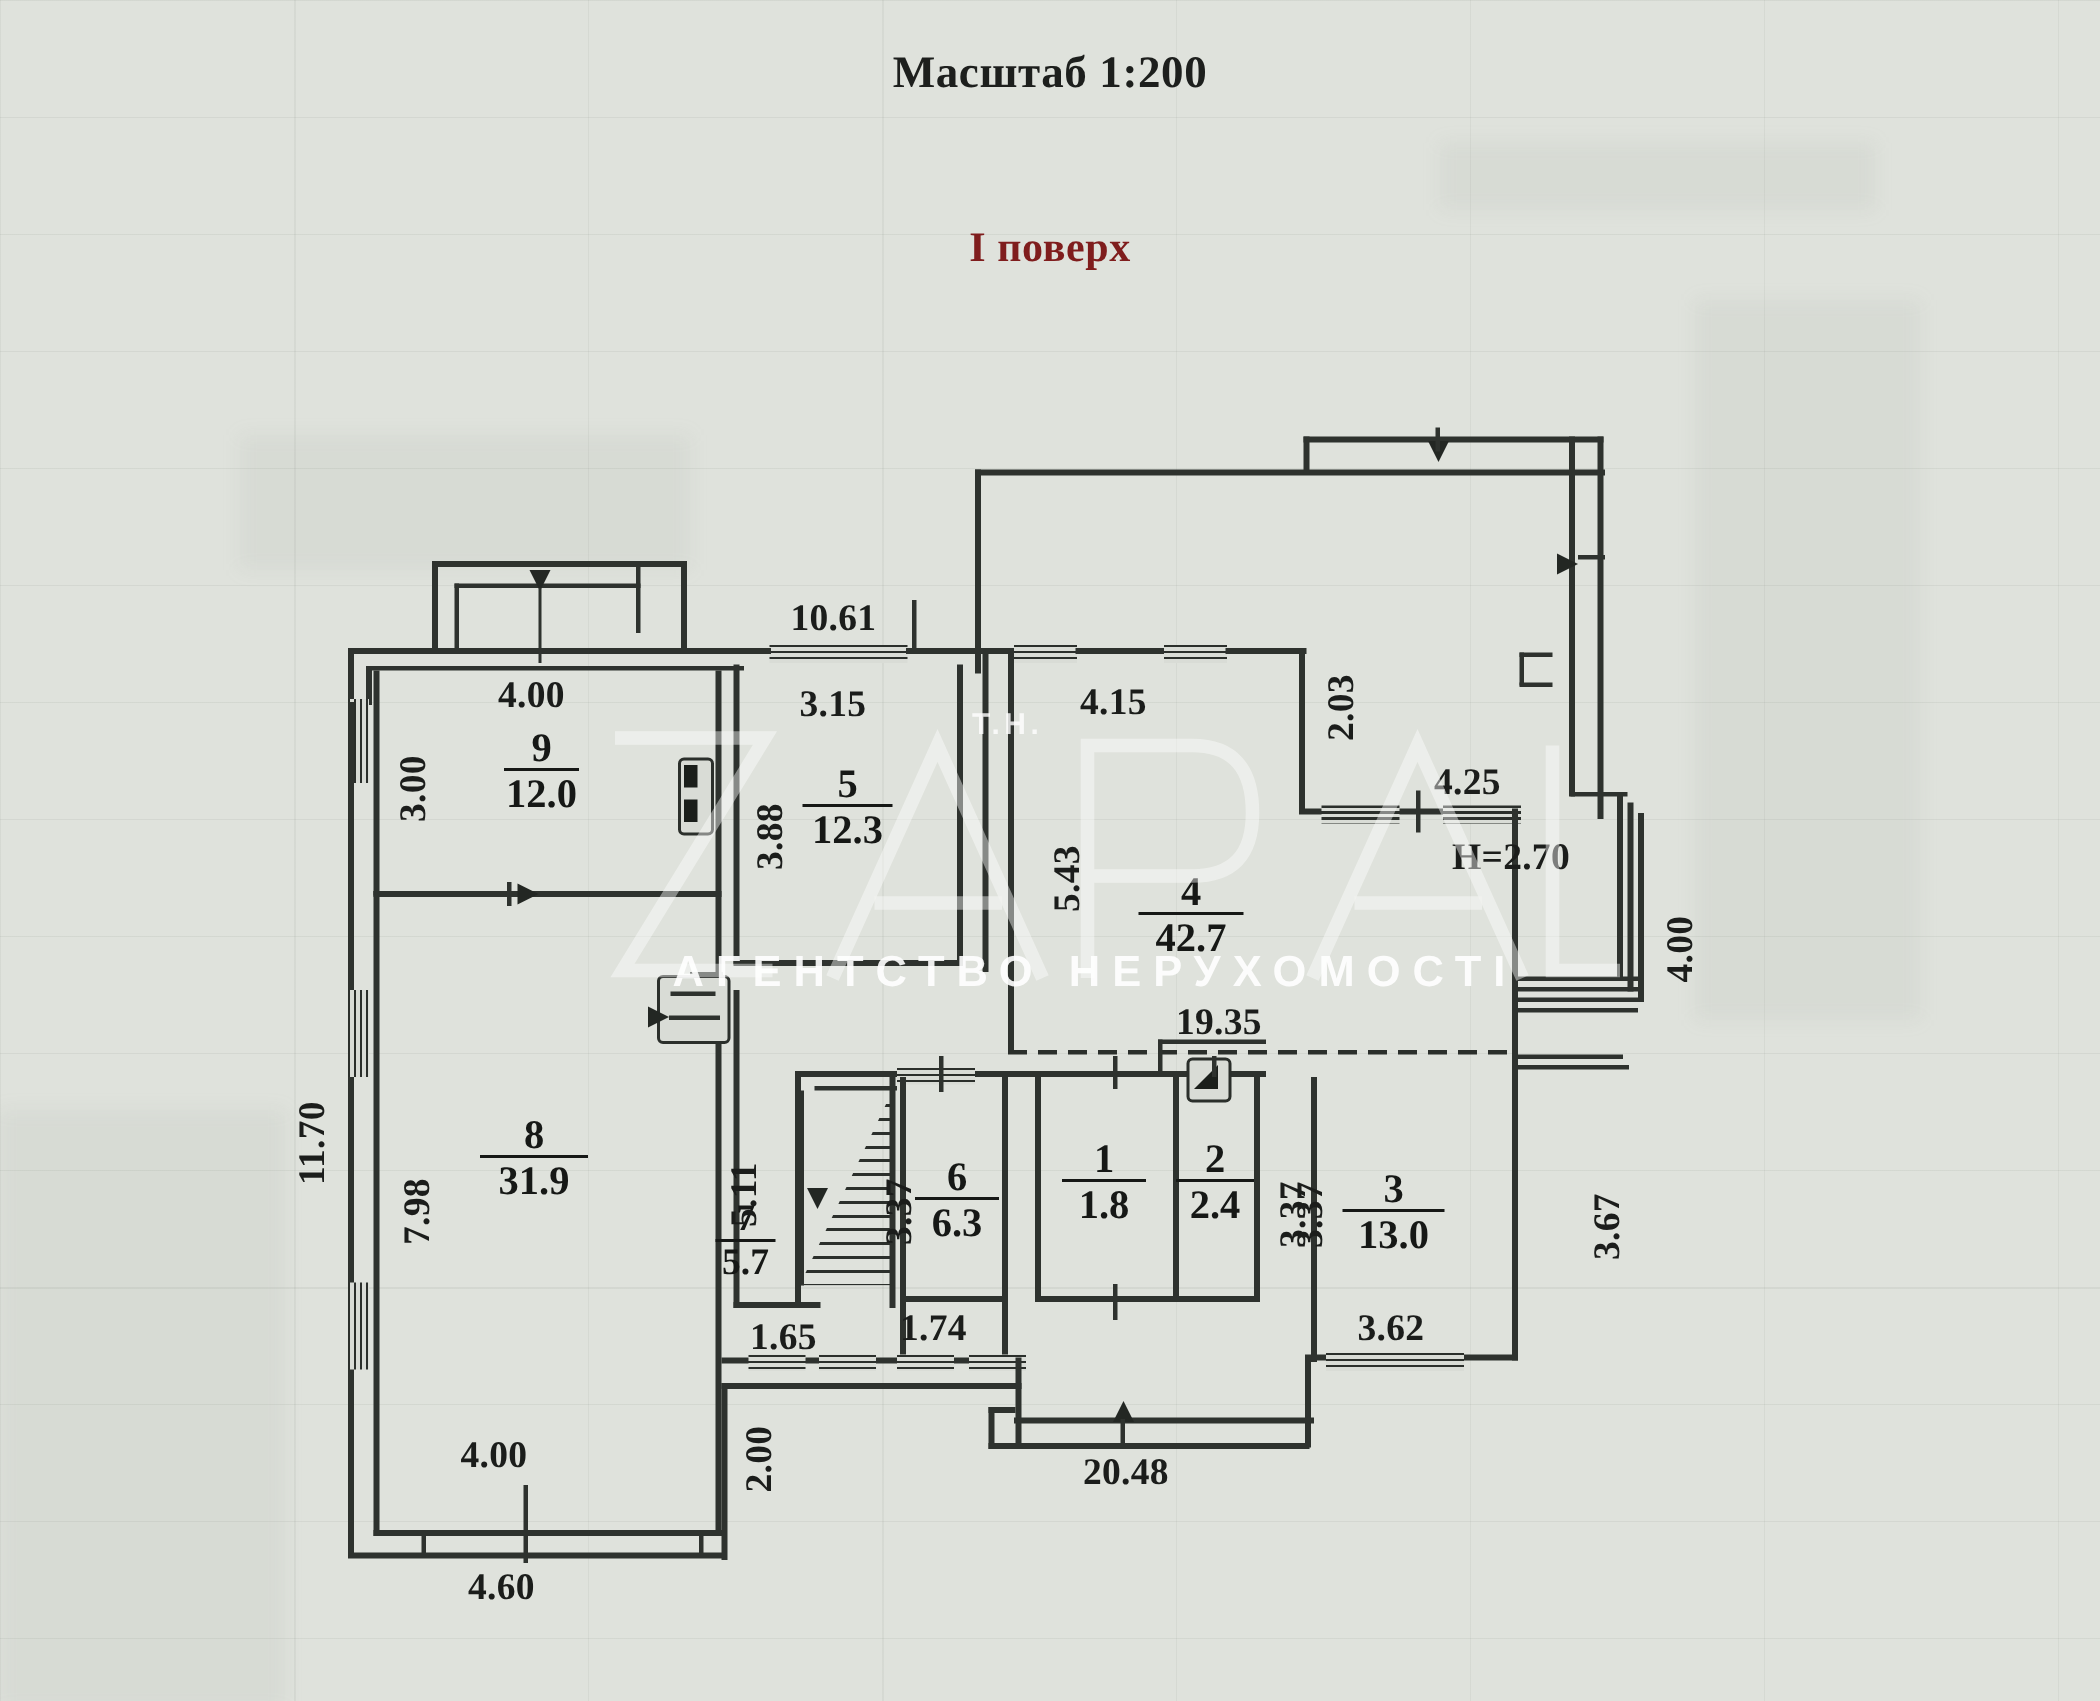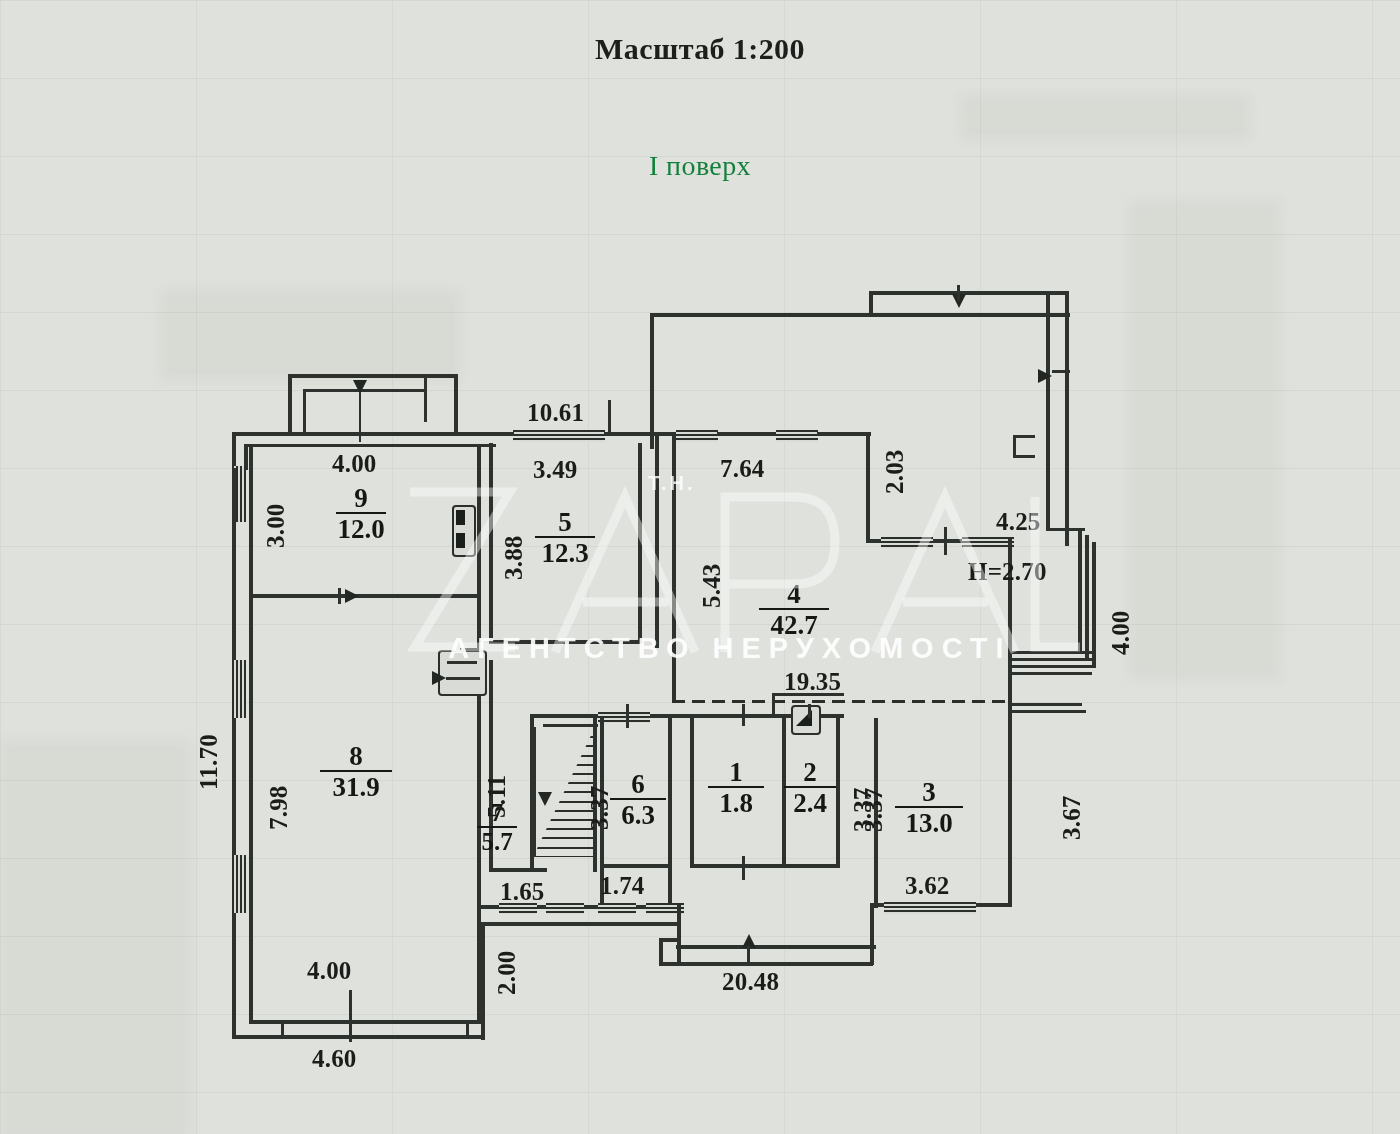--- a/index.html
+++ b/index.html
@@ -13,21 +13,21 @@
   
   .bg-grid{position:absolute;inset:0;pointer-events:none;
     background:
       repeating-linear-gradient(to bottom, rgba(120,128,118,.11) 0 1px, transparent 1px 78px),
       repeating-linear-gradient(to right, rgba(120,128,118,.09) 0 1px, transparent 1px 196px);
   }
   .bg-blotch{position:absolute;pointer-events:none;
     background:rgba(150,156,146,.10);filter:blur(6px);}
   .titlebar{position:absolute;left:0;right:0;text-align:center;}
   .t1{top:32px;font-size:30px;font-weight:bold;letter-spacing:.4px;color:#1d1f1d;}
-  .t2{top:150px;font-size:28px;font-weight:normal;letter-spacing:.4px;color:#15803d;}
+  .t2{top:150px;font-size:28px;font-weight:bold;letter-spacing:.4px;color:#7f1d1d;}
 
   
   .plan{position:absolute;left:0;top:0;width:1400px;height:1134px;}
   .w{position:absolute;background:#2e322e;}          
   .hatch{position:absolute;background:
      repeating-linear-gradient(to bottom,#2b2f2b 0 1.6px,#d9dcd6 1.6px 4.0px);}
   .hatchv{position:absolute;background:
      repeating-linear-gradient(to right,#2b2f2b 0 1.6px,#d9dcd6 1.6px 4.0px);}
   .lbl{position:absolute;color:#161816;font-size:27px;font-weight:bold;
        text-align:center;line-height:1.04;white-space:nowrap;}
@@ -136,21 +136,21 @@
   <div class="dimv" style="left:262px;top:548px;">3.00</div>
 
   <div class="w" style="left:489px;top:443px;width:4px;height:200px;"></div>
   <div class="w" style="left:489px;top:640px;width:152px;height:4px;"></div>
   <div class="w" style="left:638px;top:443px;width:4px;height:201px;"></div>
   <div class="w" style="left:655px;top:436px;width:4px;height:212px;"></div>
   <div class="lbl" style="left:535px;top:508px;width:60px;">
     <span class="num">5</span>
     <span class="ar">12.3</span>
   </div>
-  <div class="dim" style="left:533px;top:456px;">3.49</div>
+  <div class="dim" style="left:533px;top:456px;">3.15</div>
   <div class="dimv" style="left:500px;top:580px;">3.88</div>
   <div class="dim" style="left:527px;top:399px;">10.61</div>
   <div class="w" style="left:608px;top:400px;width:3px;height:34px;"></div>
 
   <div class="sqbox" style="left:452px;top:505px;width:20px;height:48px;"></div>
   <div class="sqfill" style="left:456px;top:510px;width:9px;height:15px;"></div>
   <div class="sqfill" style="left:456px;top:533px;width:9px;height:15px;"></div>
 
   <div class="w" style="left:672px;top:436px;width:4px;height:266px;"></div>
   <div class="w" style="left:866px;top:436px;width:4px;height:106px;"></div>
@@ -159,24 +159,24 @@
   <div class="hatch" style="left:962px;top:537px;width:52px;height:12px;"></div>
   <div class="w" style="left:1008px;top:539px;width:4px;height:166px;"></div>
   <div class="w" style="left:672px;top:700px;width:340px;height:3px;
       background:repeating-linear-gradient(to right,#2b2f2b 0 13px,transparent 13px 20px);"></div>
   <div class="w" style="left:944px;top:527px;width:3px;height:28px;"></div>
 
   <div class="lbl" style="left:759px;top:580px;width:70px;">
     <span class="num">4</span>
     <span class="ar">42.7</span>
   </div>
-  <div class="dim" style="left:720px;top:455px;">7.64</div>
+  <div class="dim" style="left:720px;top:455px;">4.15</div>
   <div class="dimv" style="left:698px;top:608px;">5.43</div>
   <div class="dimv" style="left:881px;top:494px;">2.03</div>
-  <div class="dim" style="left:996px;top:508px;">4.25</div>
+  <div class="dim" style="left:956px;top:508px;">4.25</div>
   <div class="dim" style="left:968px;top:558px;">H=2.70</div>
   <div class="dimv" style="left:1107px;top:655px;">4.00</div>
   <div class="dim" style="left:784px;top:668px;">19.35</div>
 
   <div class="w" style="left:232px;top:468px;width:4px;height:570px;"></div>
   <div class="w" style="left:249px;top:594px;width:4px;height:430px;"></div>
   <div class="hatchv" style="left:232px;top:660px;width:14px;height:58px;"></div>
   <div class="hatchv" style="left:232px;top:855px;width:14px;height:58px;"></div>
   <div class="w" style="left:249px;top:1020px;width:235px;height:4px;"></div>
   <div class="w" style="left:232px;top:1035px;width:252px;height:4px;"></div>

